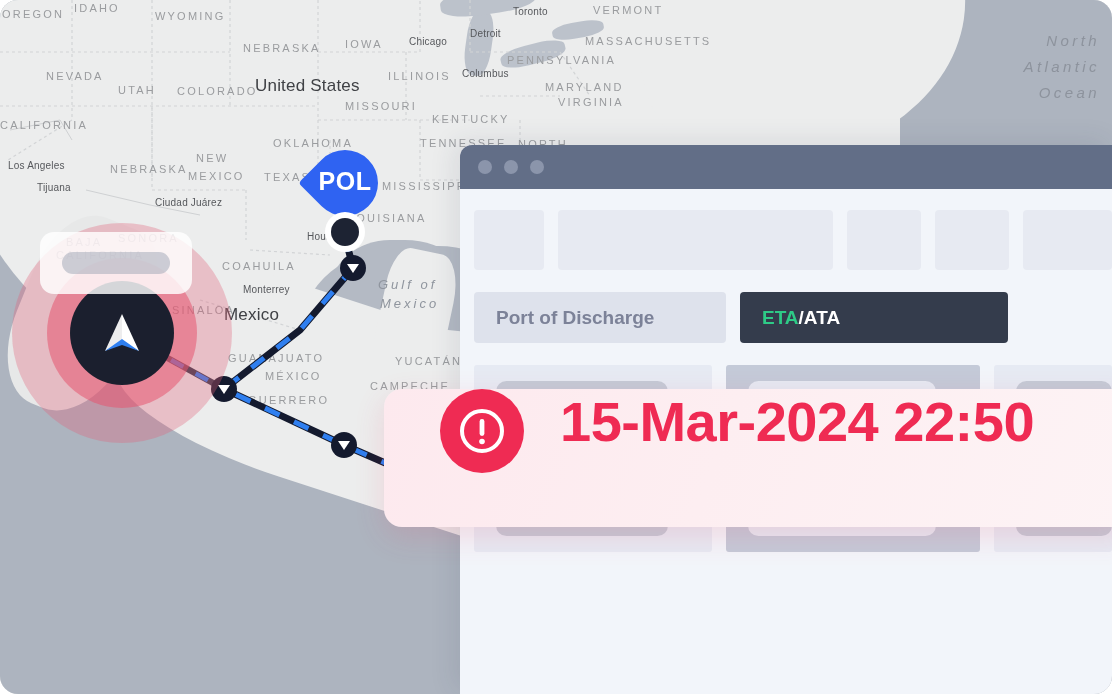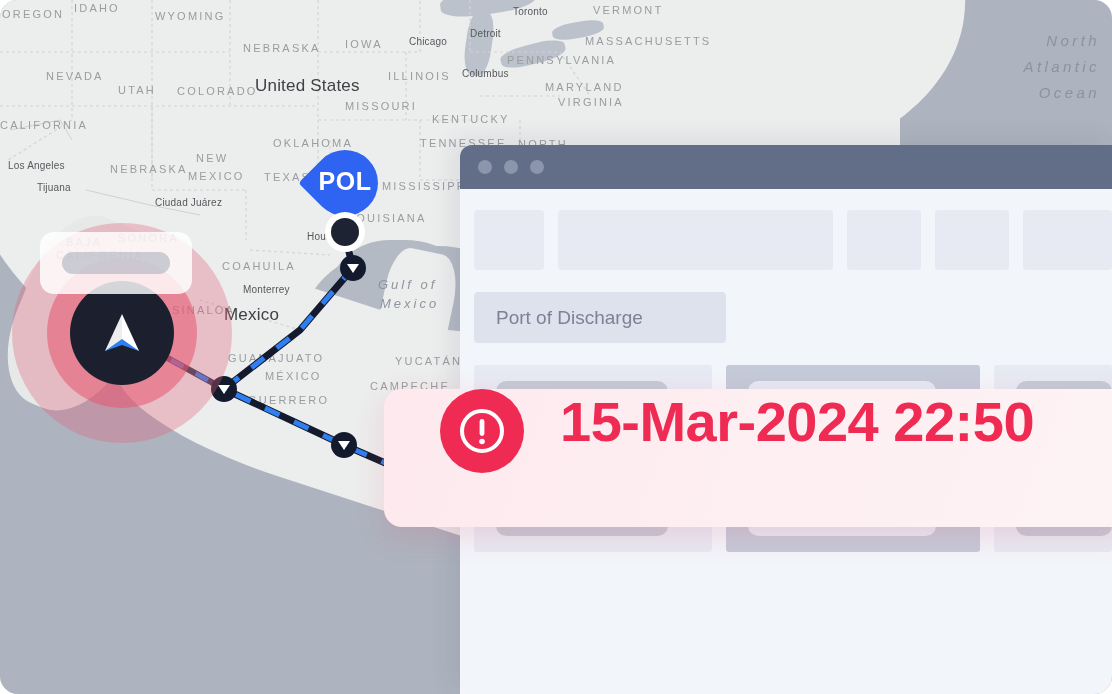--- a/index.html
+++ b/index.html
@@ -281,21 +281,21 @@
   }
   .col-head {
     height: 51px;
     background: #dee2ec;
     border-radius: 4px;
     display: flex;
     align-items: center;
     padding-left: 22px;
     color: #7c8298;
     font-size: 19px;
-    font-weight: 400;
+    font-weight: 700;
     box-sizing: border-box;
     white-space: nowrap;
     overflow: hidden;
   }
   .col-head.active {
     background: #343c4c;
   }
   .eta { color: #2ecb87; }
   .ata { color: #ffffff; }
 
@@ -514,20 +514,24 @@
         <div class="sk-block" style="width: 296px;"></div>
         <div class="sk-block" style="width: 80px;"></div>
         <div class="sk-block" style="width: 80px;"></div>
         <div class="sk-block" style="width: 96px;"></div>
       </div>
 
     <div class="headers" id="headers">
         <div class="col-head" style="width: 252px;">
           <span>Port of Discharge</span>
         </div>
+        <div class="col-head active" style="width: 268px;">
+          <span class="eta">ETA</span>
+          <span class="ata">/ATA</span>
+        </div>
       </div>
 
     <div class="rows" id="rows">
         <div class="row">
           <div class="cell" style="width: 252px;">
             <div class="cell-pill" style="width: 172px;"></div>
           </div>
           <div class="cell dark" style="width: 268px;">
             <div class="cell-pill" style="width: 188px;"></div>
           </div>

